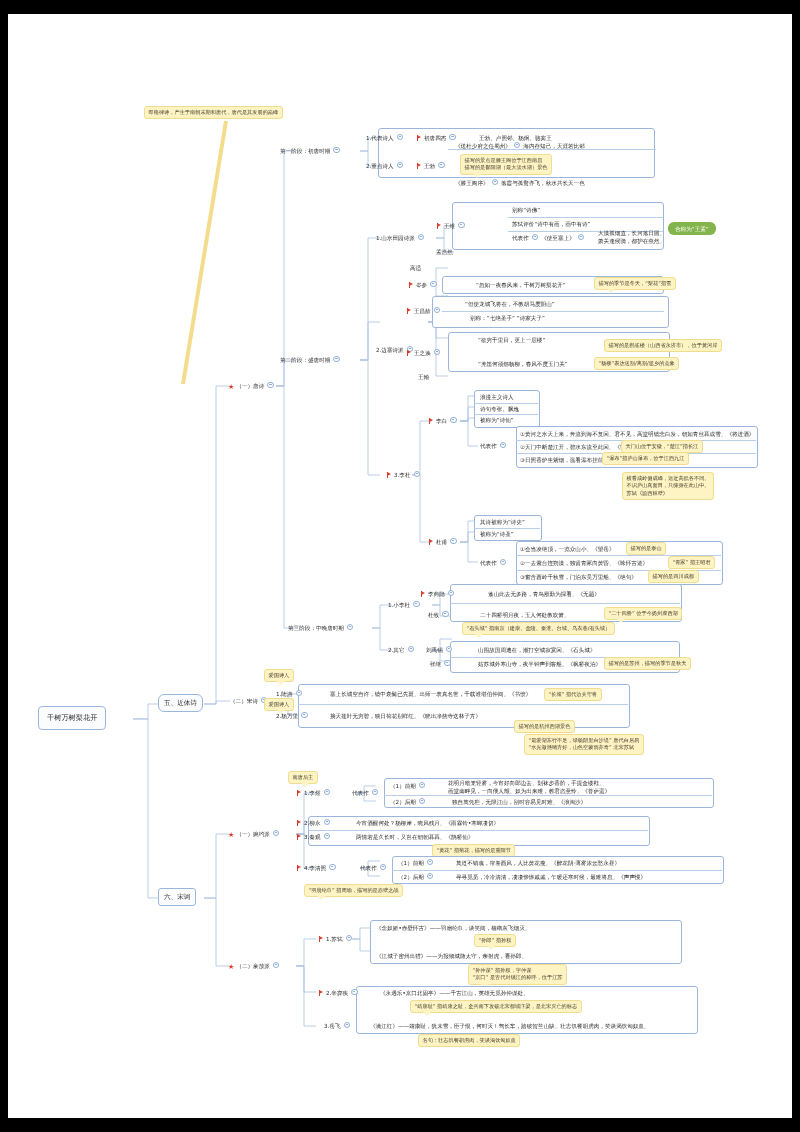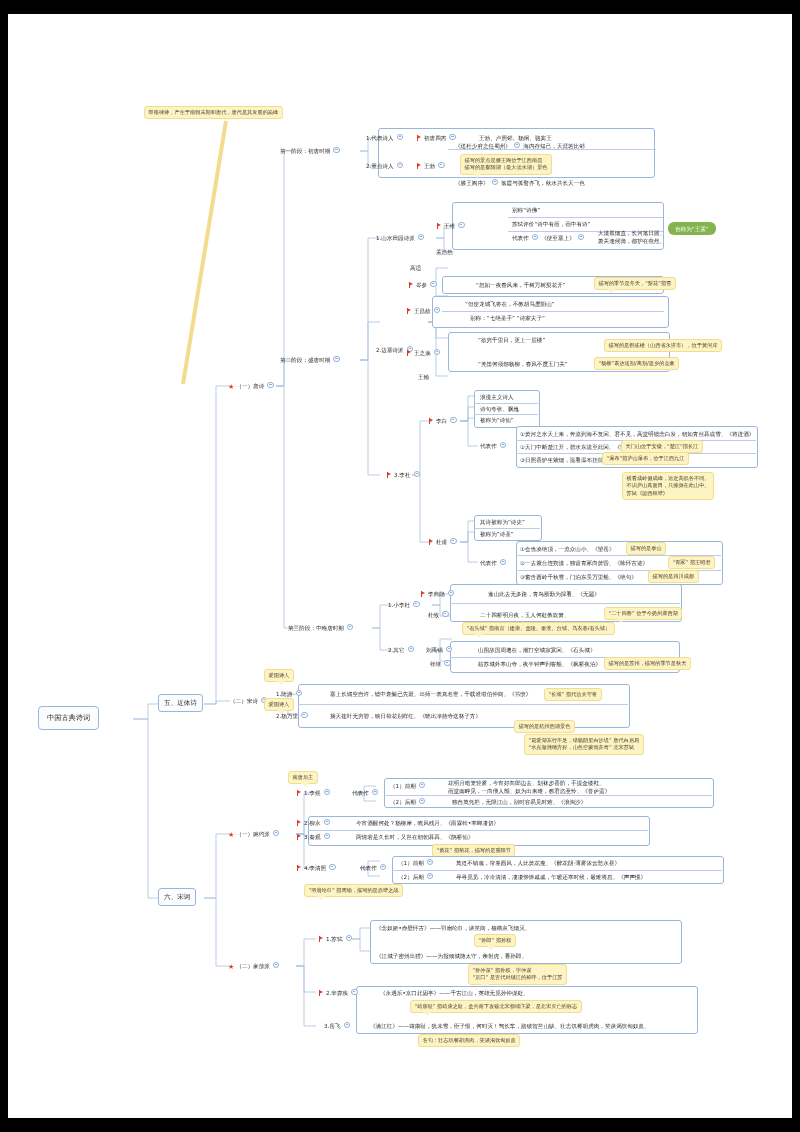--- a/index.html
+++ b/index.html
@@ -104,23 +104,23 @@
     <path d="M288,952 H296 V1012 H308"></path>
     <path d="M344,925 H352 V914 H364"></path>
     <path d="M344,925 H352 V937 H364"></path>
   </g>
 
   <path d="M218,107 L175,370" stroke="#f3dc8e" stroke-width="4" fill="none"></path>
 </svg>
 
 <div class="note" style="left:136px;top:92px;max-width:160px;white-space:nowrap;">即格律诗，产生于南朝末期和唐代，唐代是其发展的巅峰</div>
 
-<div class="root" style="left:30px;top:692px;">中国古典诗词</div>
-
-<div class="lvl1" style="left:150px;top:680px;">五、近体诗</div>
+<div class="root" style="left:30px;top:692px;">千树万树梨花开</div>
+
+<div class="lvl1" style="left:150px;top:680px;border-radius:6px;">五、近体诗</div>
 <div class="lvl1" style="left:150px;top:874px;">六、宋词</div>
 
 <div class="nd" style="left:220px;top:368px;">
   <span class="star">★</span><span>（一）唐诗</span><span class="dot"></span>
 </div>
 <div class="nd" style="left:222px;top:683px;">
   <span>（二）宋诗</span><span class="dot"></span>
 </div>
 <div class="nd" style="left:220px;top:816px;">
   <span class="star">★</span><span>（一）婉约派</span><span class="dot"></span>

